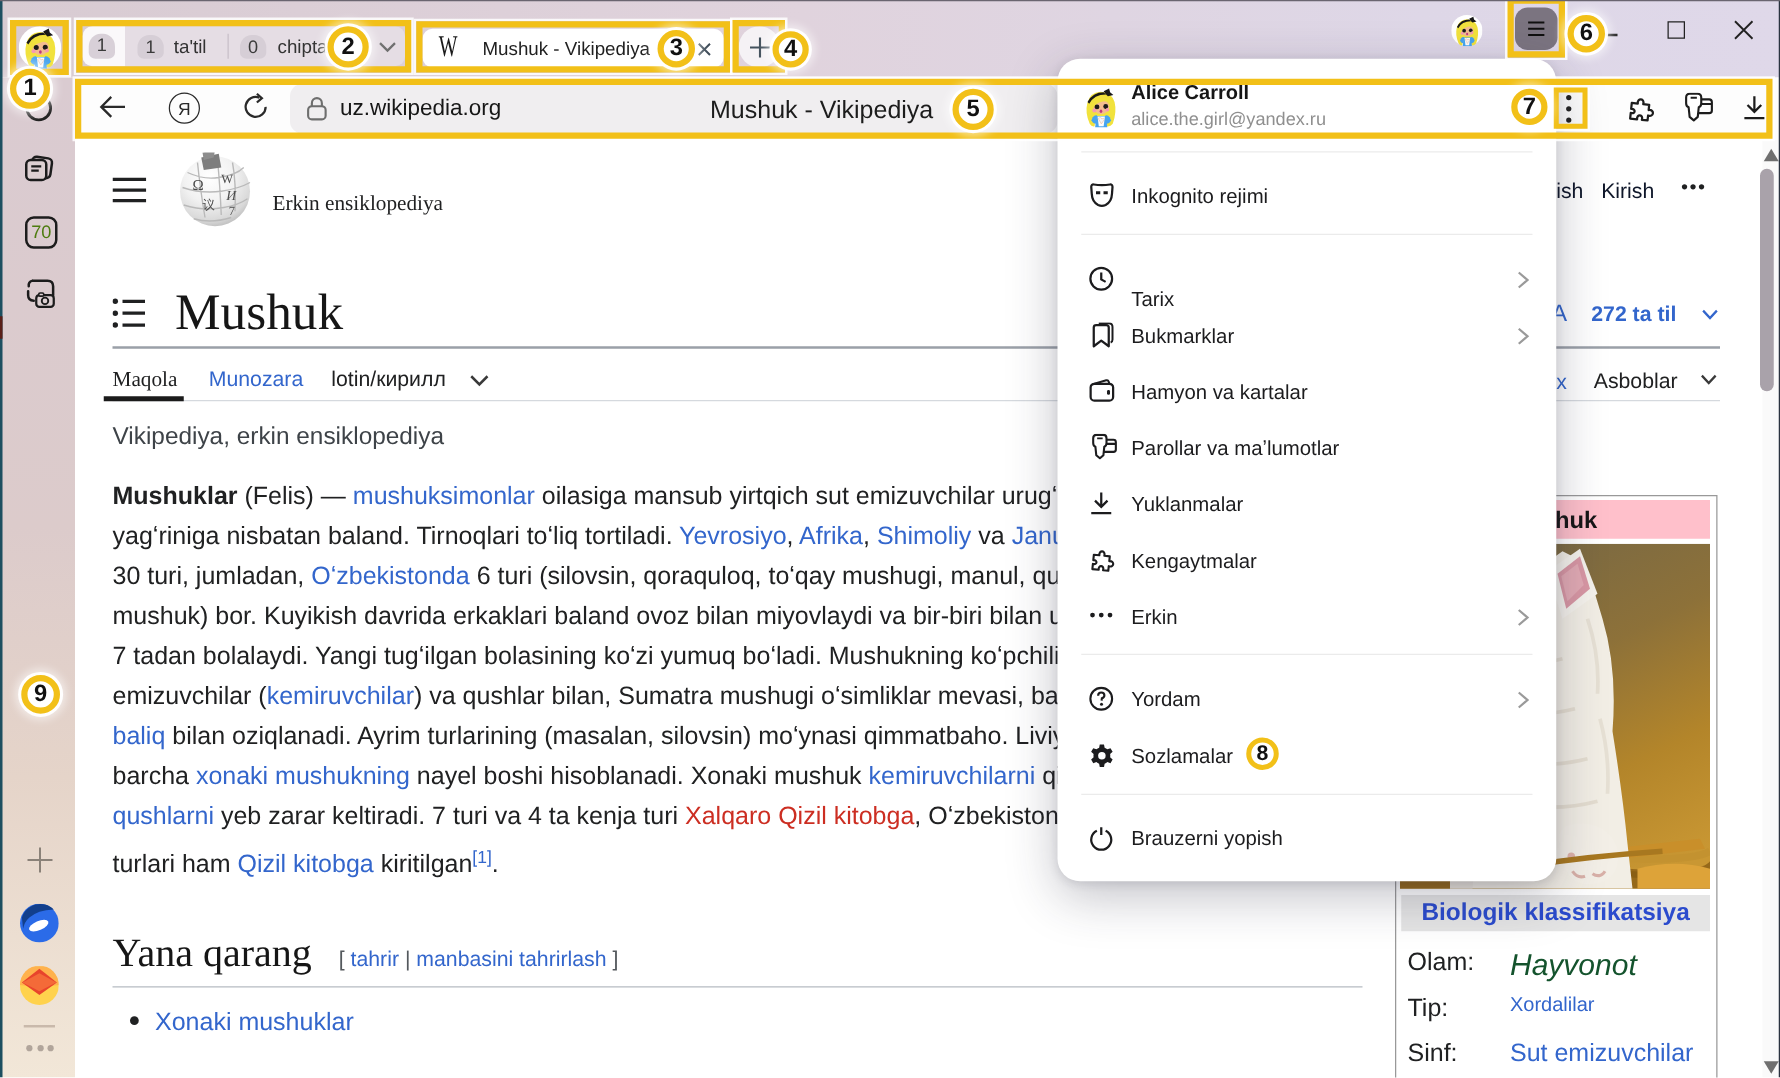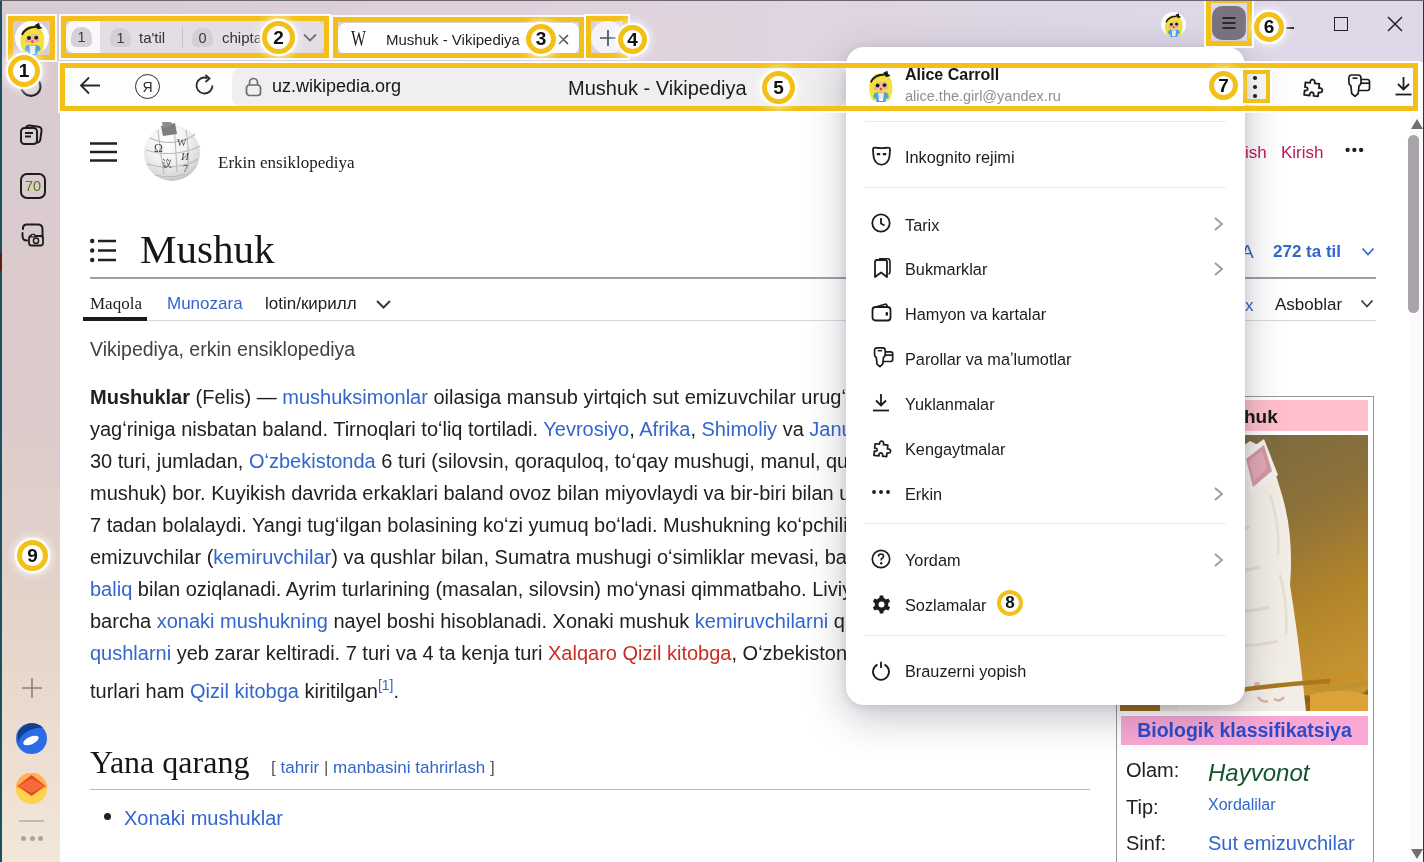--- a/index.html
+++ b/index.html
@@ -119,21 +119,21 @@
     <span class="wl">qushlarni</span> yeb zarar keltiradi. 7 turi va 4 ta kenja turi <span class="rl">Xalqaro Qizil kitobga</span>, O<span>ʻ</span>zbekistonda uchraydigan<br>
     turlari ham <span class="wl">Qizil kitobga</span> kiritilgan<sup style="font-size:14px;"><span class="wl">[1]</span></sup>.
   </div>
 
   <div class="abs" style="left:90px;top:744px;font-family:'Liberation Serif',serif;font-size:32px;color:#161616;">Yana qarang</div>
   <div class="abs" style="left:271px;top:758px;font-size:17px;color:#54595d;">[ <span class="wl">tahrir</span> | <span class="wl">manbasini tahrirlash</span> ]</div>
   <div class="abs" style="left:90px;top:789px;width:1000px;height:1px;background:#b6bcc2;"></div>
   <div class="abs" style="left:104px;top:813px;width:7px;height:7px;border-radius:50%;background:#202122;"></div>
   <div class="abs" style="left:124px;top:807px;font-size:20px;color:#3366cc;">Xonaki mushuklar</div>
 
-  <div class="abs" style="left:1245px;top:143px;font-size:17px;color:#be185d;white-space:nowrap;">ish&nbsp;&nbsp;&nbsp;Kirish</div>
+  <div class="abs" style="left:1245px;top:143px;font-size:17px;color:#0f172a;white-space:nowrap;">ish&nbsp;&nbsp;&nbsp;Kirish</div>
   <div class="abs" style="left:1345px;top:141px;font-size:15px;color:#202122;letter-spacing:1.5px;font-weight:bold;">•••</div>
   <div class="abs" style="left:1241px;top:241px;font-size:19px;color:#3366cc;">A</div>
   <div class="abs" style="left:1273px;top:242px;font-size:17px;font-weight:bold;color:#3366cc;">272 ta til</div>
   <svg class="abs" style="left:1361px;top:247px;" width="14" height="10" viewBox="0 0 14 10">
     <path d="M1.5 1.5 L7 7.5 L12.5 1.5" fill="none" stroke="#3366cc" stroke-width="1.8"></path>
   </svg>
   <div class="abs" style="left:1245px;top:296px;font-size:17px;color:#3366cc;">x</div>
   <div class="abs" style="left:1275px;top:295px;font-size:17px;color:#202122;">Asboblar</div>
   <svg class="abs" style="left:1360px;top:299px;" width="14" height="10" viewBox="0 0 14 10">
     <path d="M1.5 1.5 L7 7.5 L12.5 1.5" fill="none" stroke="#3a3a3a" stroke-width="1.8"></path>
@@ -169,21 +169,21 @@
 
     <path d="M70 90 Q100 100 130 92 M64 130 Q100 142 140 132 M70 170 Q110 182 150 172 M80 205 Q120 216 158 206" stroke="#e4ddd0" stroke-width="3" fill="none"></path>
     <path d="M150 60 Q160 90 158 120 M160 140 Q168 170 166 200" stroke="#e6e0d4" stroke-width="3" fill="none"></path>
 
     <path d="M128 242 Q124 226 140 224 Q160 222 170 236 Q178 248 172 262 Q164 274 146 272 Q130 268 128 242 Z" fill="#f3efe7"></path>
     <path d="M138 262 Q142 268 148 266 M154 264 Q160 268 164 262" stroke="#d8b0a8" stroke-width="2.5" fill="none"></path>
     <circle cx="137" cy="250" r="3" fill="#dfb3ab"></circle>
 
     <path d="M100 258 Q150 250 210 246" stroke="#a87820" stroke-width="4.5" fill="none"></path>
   </svg>
-  <div class="abs" style="left:1121px;top:716px;width:247px;height:29px;background:#f9a8d4;display:flex;align-items:center;justify-content:center;
+  <div class="abs" style="left:1121px;top:716px;width:247px;height:29px;background:#e5e5e5;display:flex;align-items:center;justify-content:center;
       font-size:19.5px;font-weight:bold;color:#2b4bcd;">Biologik klassifikatsiya</div>
   <div class="abs" style="left:1126px;top:759px;font-size:20px;color:#202122;">Olam:</div>
   <div class="abs" style="left:1208px;top:759px;font-size:24px;color:#14532d;font-style:italic;">Hayvonot</div>
   <div class="abs" style="left:1126px;top:796px;font-size:20px;color:#202122;">Tip:</div>
   <div class="abs" style="left:1208px;top:796px;font-size:16px;color:#3366cc;">Xordalilar</div>
   <div class="abs" style="left:1126px;top:832px;font-size:20px;color:#202122;">Sinf:</div>
   <div class="abs" style="left:1208px;top:832px;font-size:20px;color:#3366cc;">Sut emizuvchilar</div>
 
   <div class="abs" style="left:1410px;top:112px;width:14px;height:750px;background:#fafafa;"></div>
   <div class="abs" style="left:1411px;top:119px;width:0;height:0;border-left:6px solid transparent;border-right:6px solid transparent;border-bottom:10px solid #6f6f6f;"></div>
@@ -205,21 +205,21 @@
       <path d="M2 3.5 Q2 1.5 4 1.6 Q10.5 2.6 17 1.6 Q19 1.5 19 3.5 L18.6 9 Q18.3 15.5 13.5 18 Q10.5 19.4 7.5 18 Q2.7 15.5 2.4 9 Z" fill="none" stroke="#1c1c1e" stroke-width="1.8"></path>
       <path d="M5.8 8.2 H9.2 M11.8 8.2 H15.2" stroke="#1c1c1e" stroke-width="2.3"></path>
     </svg>
     <div class="mitem" style="top:148px;">Inkognito rejimi</div>
     <div class="msep" style="top:187px;"></div>
 
     <svg class="mico" style="top:213px;" width="20" height="20" viewBox="0 0 20 20">
       <circle cx="10" cy="10" r="8.7" fill="none" stroke="#1c1c1e" stroke-width="1.8"></circle>
       <path d="M10 5 V10.5 L13.5 12.5" fill="none" stroke="#1c1c1e" stroke-width="1.8"></path>
     </svg>
-    <div class="mitem" style="top:216px;text-align:center;">Tarix</div>
+    <div class="mitem" style="top:231px;text-align:center;">Tarix</div>
     <svg class="chev" style="top:216px;" width="11" height="16" viewBox="0 0 11 16">
         <path d="M2 2 L9 8 L2 14" fill="none" stroke="#9a9a9a" stroke-width="1.8"></path>
       </svg>
 
     <svg class="mico" style="top:258px;" width="21" height="21" viewBox="0 0 21 21">
       <path d="M4 19 V4 Q4 2 6 2 H14 Q16 2 16 4 V19 L10 14.5 Z" fill="none" stroke="#1c1c1e" stroke-width="1.8" stroke-linejoin="round"></path>
       <path d="M17.5 16 Q19 15.5 19 13.5 V3.5 Q19 0.5 16 0.5 H8" fill="none" stroke="#1c1c1e" stroke-width="1.6"></path>
     </svg>
     <div class="mitem" style="top:260px;">Bukmarklar</div>
     <svg class="chev" style="top:261px;" width="11" height="16" viewBox="0 0 11 16">

